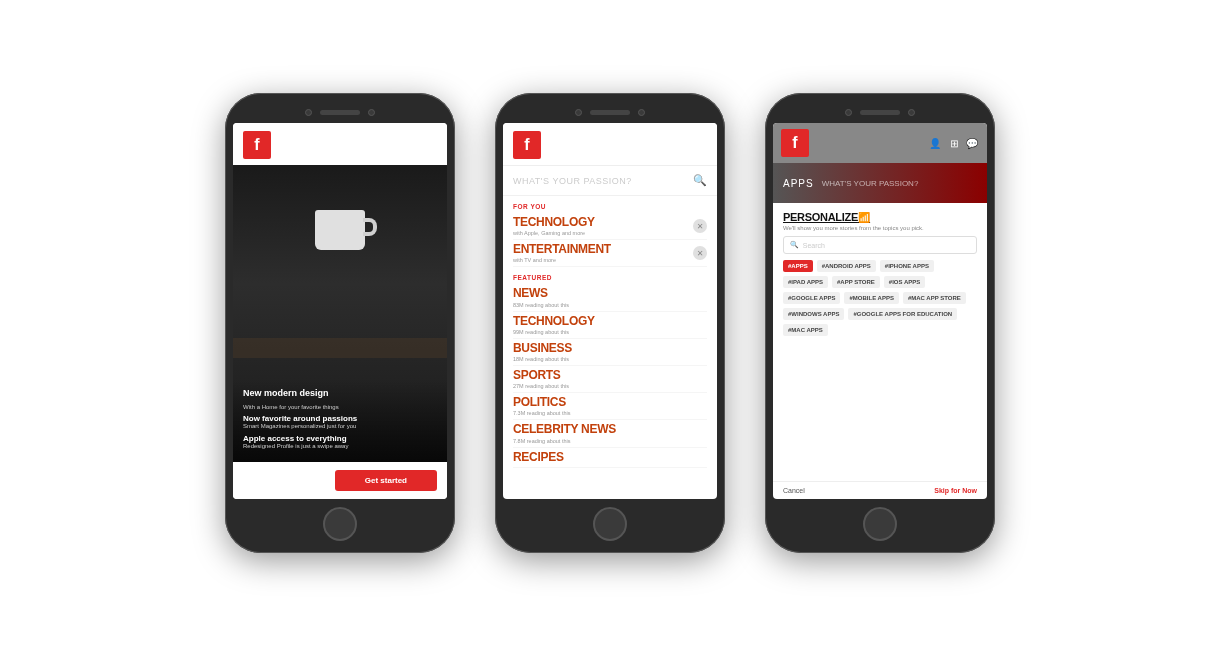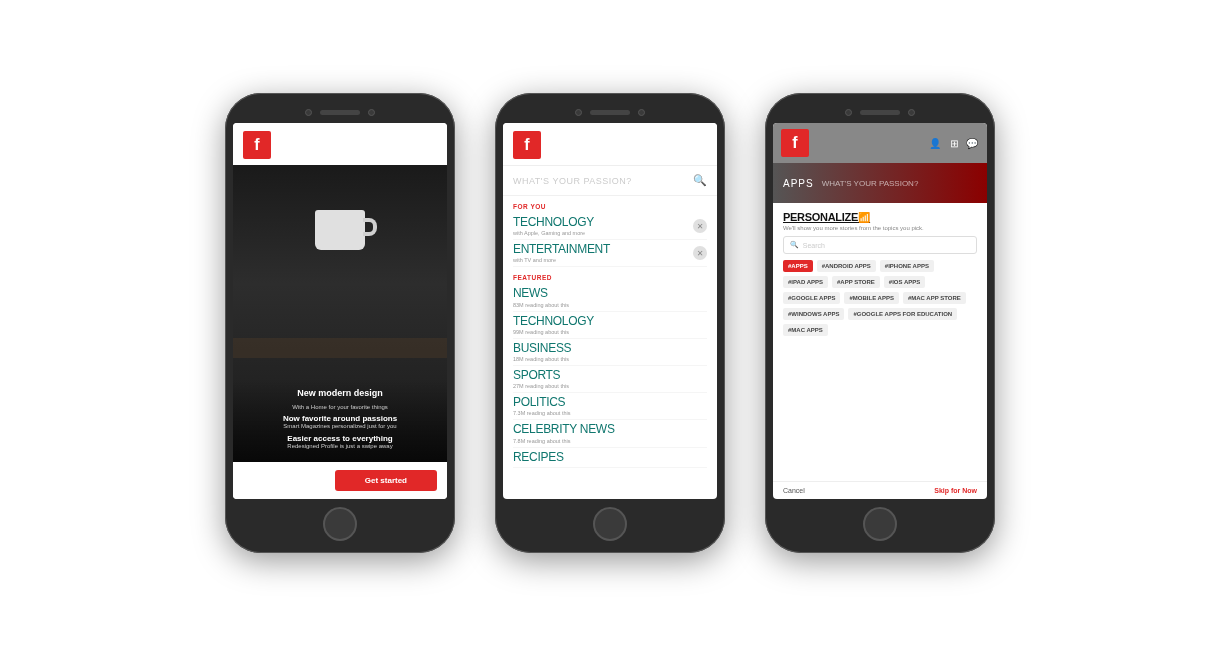--- a/index.html
+++ b/index.html
@@ -134,21 +134,20 @@
     .s1-surface {
       width: 100%;
       height: 20px;
       background: rgba(80,60,40,0.4);
       position: absolute;
       bottom: 35%;
     }
     .s1-text-overlay {
       padding: 8px 10px;
       background: linear-gradient(transparent, rgba(0,0,0,0.7));
-      text-align: center;
     }
     .s1-headline {
       color: #fff;
       font-size: 9px;
       font-weight: 700;
       line-height: 1.3;
       margin-bottom: 4px;
     }
     .s1-subtext {
       color: #ccc;
@@ -225,22 +224,22 @@
     .s2-topic-row {
       display: flex;
       align-items: center;
       justify-content: space-between;
       padding: 3px 0;
       border-bottom: 1px solid #f5f5f5;
     }
     .s2-topic-info {}
     .s2-topic-title {
       font-size: 12px;
-      font-weight: 400;
-      color: #0f766e;
+      font-weight: 700;
+      color: #c2410c;
       text-transform: uppercase;
       letter-spacing: -0.3px;
       line-height: 1.1;
     }
     .s2-topic-sub {
       font-size: 5.5px;
       color: #999;
       margin-top: 1px;
     }
     .s2-add-icon {
@@ -394,21 +393,21 @@
           <div class="s1-cup-body">
             <div class="s1-cup-handle"></div>
           </div>
         </div>
         <div class="s1-surface"></div>
         <div class="s1-text-overlay">
           <div class="s1-headline">New modern design</div>
           <div class="s1-subtext">With a Home for your favorite things</div>
           <div class="s1-subtext-title">Now favorite around passions</div>
           <div class="s1-subtext">Smart Magazines personalized just for you</div>
-          <div class="s1-subtext-title">Easier access to everything</div>
+          <div class="s1-subtext-title">Apple access to everything</div>
           <div class="s1-subtext">Redesigned Profile is just a swipe away</div>
         </div>
       </div>
       <div class="s1-footer">
         <button class="get-started-btn">Get started</button>
       </div>
     </div>
   </div>
   <div class="phone-bottom">
     <div class="home-button"></div>

